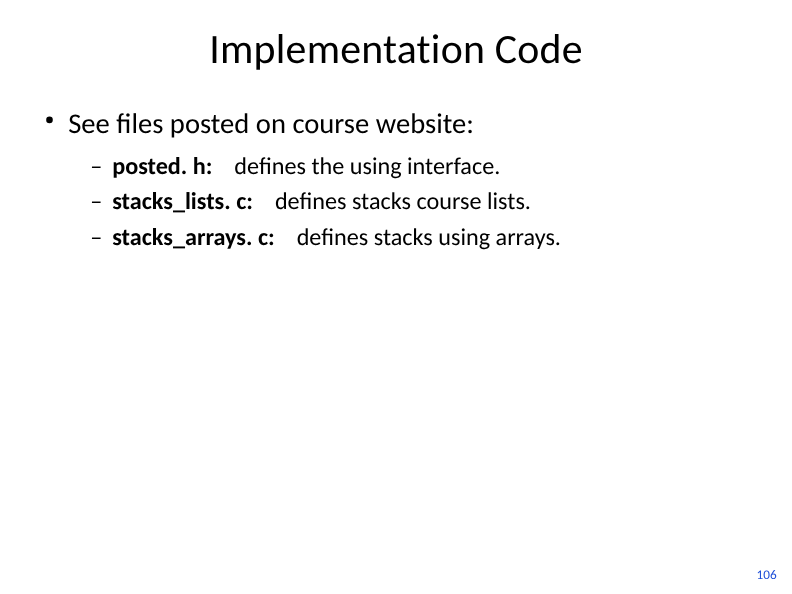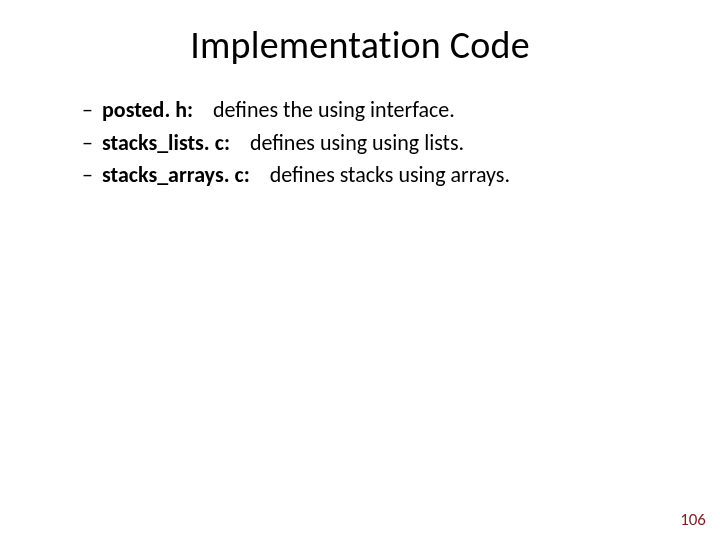--- a/index.html
+++ b/index.html
@@ -57,44 +57,48 @@
     left: 44px;
     top: 0;
   }
   .filename {
     font-weight: 600;
   }
   .pagenum {
     position: absolute;
     right: 14px;
     bottom: 10px;
-    font-size: 17px;
-    color: #7f1d1d;
+    font-size: 12px;
+    color: #1d4ed8;
   }
 </style>
 </head>
 <body>
 
 <div class="slide">
 
   <div class="title">Implementation Code</div>
 
   <div class="body">
 
+    <div class="level1">
+      <span class="bullet"></span>
+      <span>See files posted on course website:</span>
+    </div>
 
     <div class="level2">
       <span class="dash">–</span>
       <span class="filename">posted. h:</span>
       <span>&nbsp;&nbsp;&nbsp;</span><span>defines the using interface.</span>
     </div>
 
     <div class="level2">
       <span class="dash">–</span>
       <span class="filename">stacks_lists. c:</span>
-      <span>&nbsp;&nbsp;&nbsp;</span><span>defines using using lists.</span>
+      <span>&nbsp;&nbsp;&nbsp;</span><span>defines stacks course lists.</span>
     </div>
 
     <div class="level2">
       <span class="dash">–</span>
       <span class="filename">stacks_arrays. c:</span>
       <span>&nbsp;&nbsp;&nbsp;</span><span>defines stacks using arrays.</span>
     </div>
 
   </div>
 

